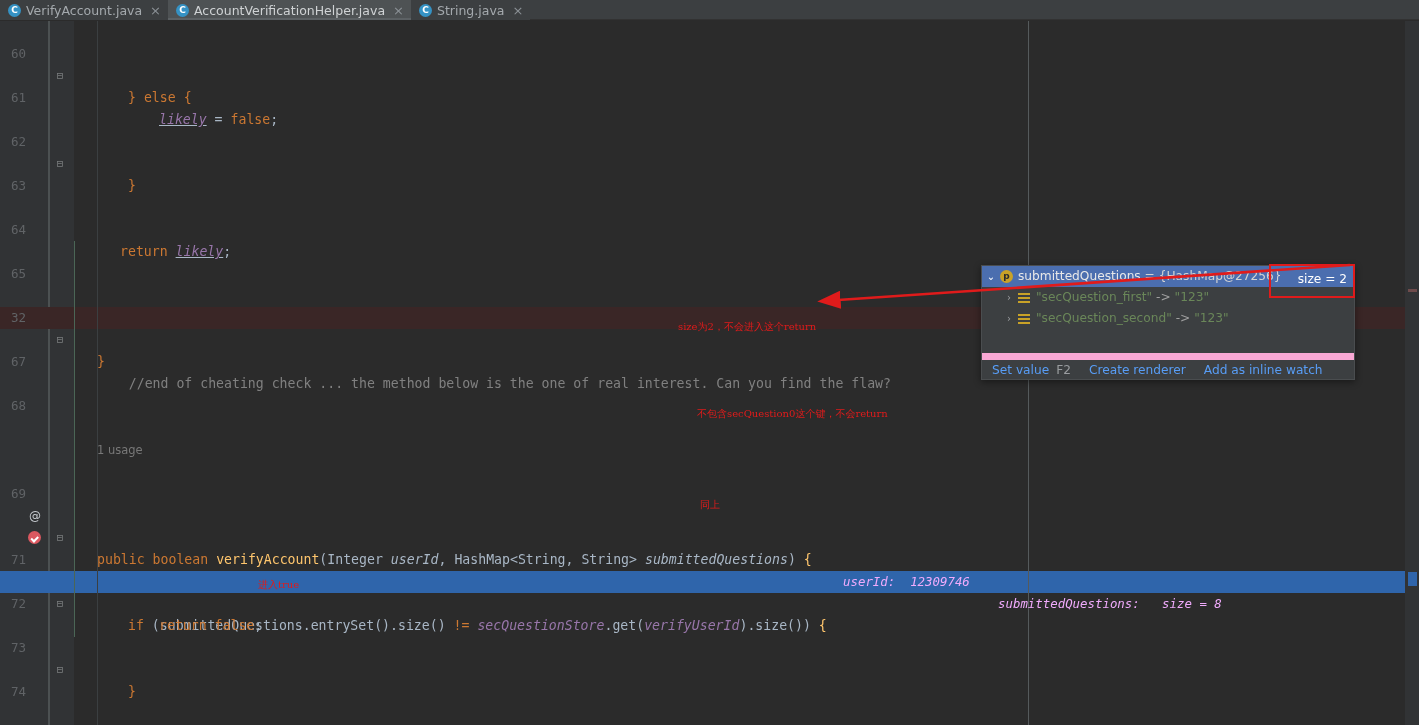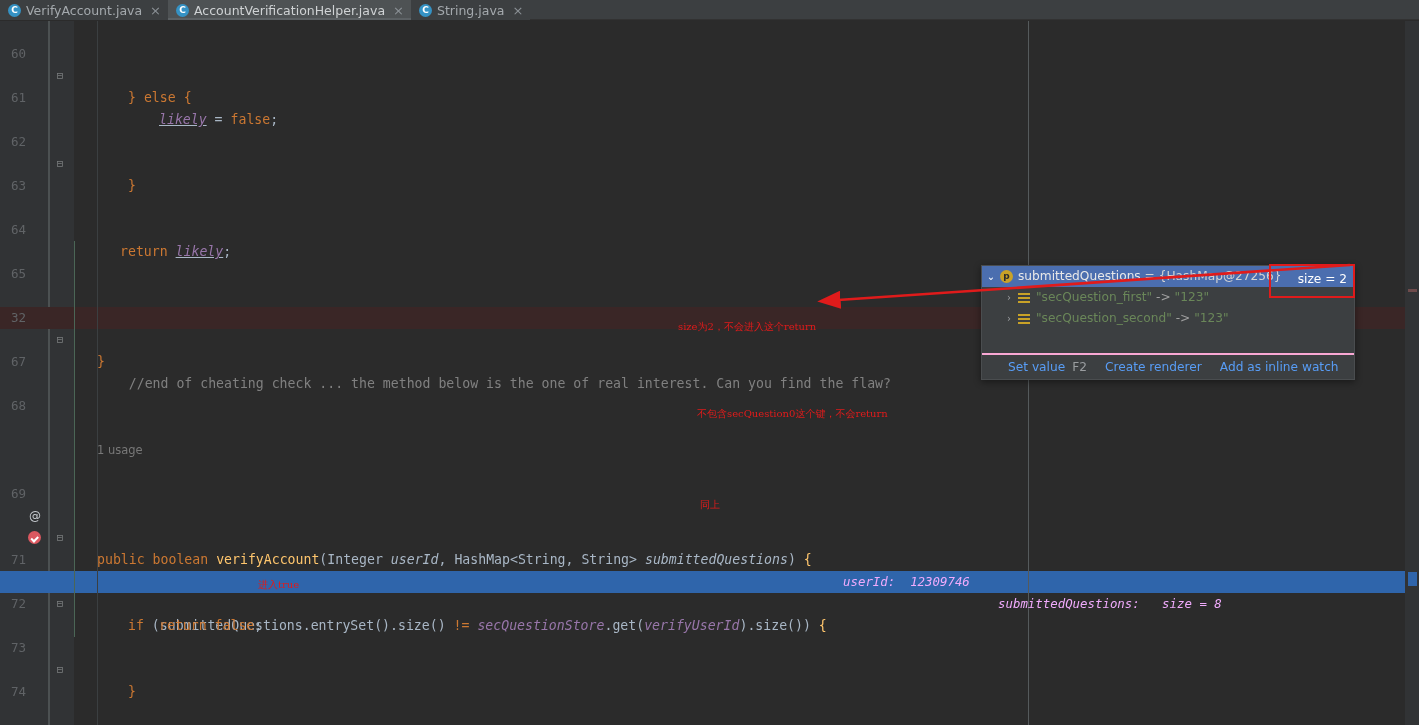--- a/index.html
+++ b/index.html
@@ -124,22 +124,22 @@
   }
   .dbg-name{color:#e8e8e8;}
   .dbg-val{color:#d2d2d2;}
   .dbg-str{color:#6a8759;}
   .dbg-arrow{color:#a0a0a0;}
   .dbg-size{
     position:absolute;right:7px;top:3px;color:#ffffff;font-size:12.2px;
   }
   #dbgfoot{
     position:absolute;left:0;right:0;bottom:0;height:26px;background:#3c3f41;
-    border-top:2px solid #f9a8d4;display:flex;align-items:center;gap:18px;
-    padding-left:26px;box-sizing:border-box;
+    border-top:7px solid #f9a8d4;display:flex;align-items:center;gap:18px;
+    padding-left:10px;box-sizing:border-box;
   }
   .dbglink{color:#589df6;font-size:12.2px;cursor:pointer;}
   .dbgkey{color:#9a9da0;font-size:12.2px;text-align:right;}
   
   .ann{
     position:absolute;color:#e01b1b;font-family:"DejaVu Serif","Liberation Serif",serif;
     font-size:10px;white-space:nowrap;
   }
   #annbox{
     position:absolute;left:1269px;top:264px;width:86px;height:34px;

